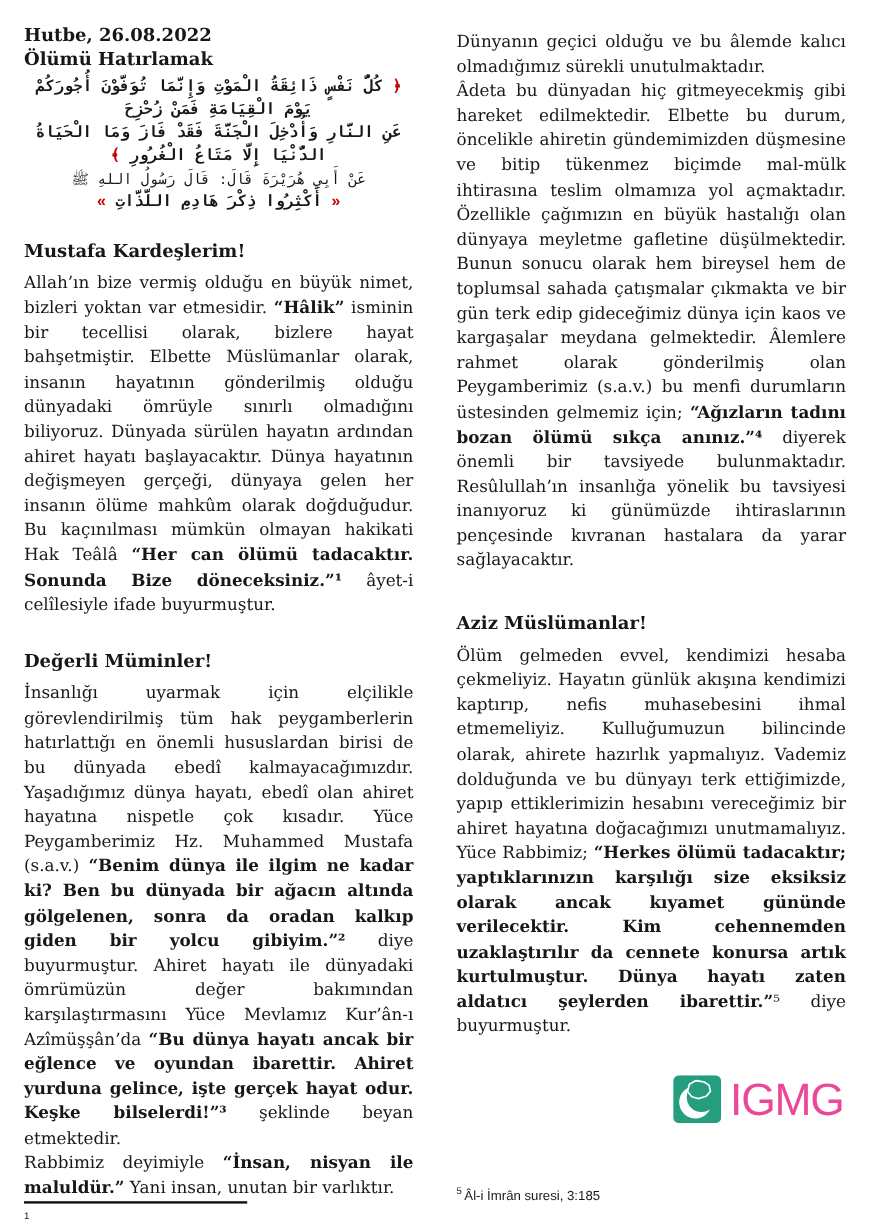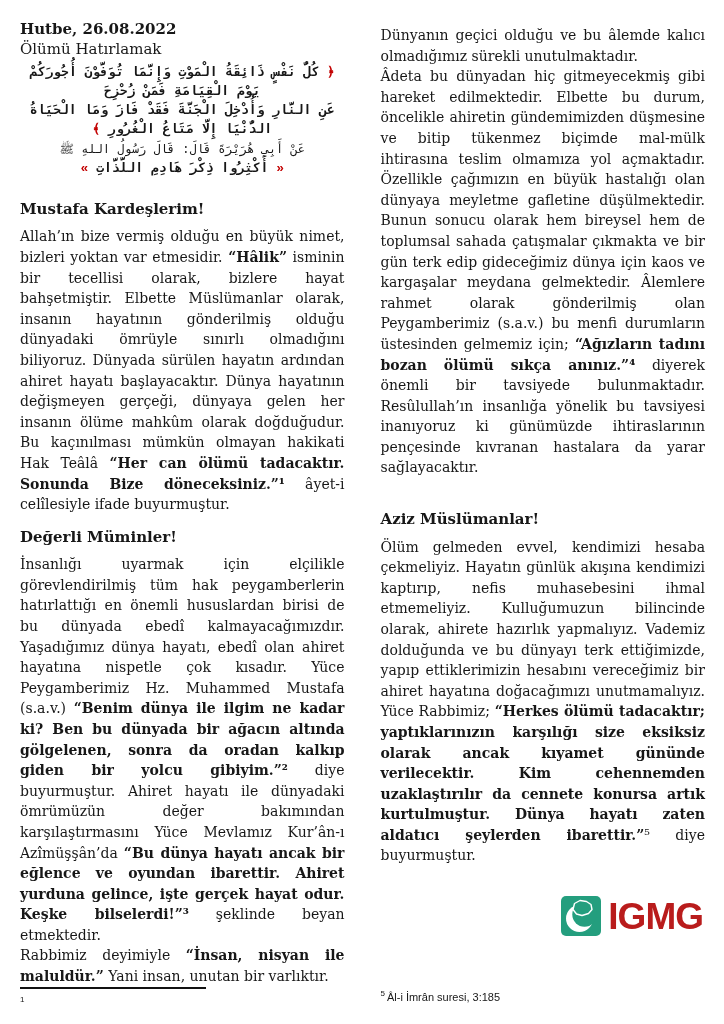--- a/index.html
+++ b/index.html
@@ -20,21 +20,21 @@
     padding:20px 19px 18px 20px;
     display:flex;
     gap:36px;
   }
   .col{
     width:333px;
     display:flex;
     flex-direction:column;
   }
   .hdr-date{font-size:15px;font-weight:bold;line-height:1.3;}
-  .hdr-title{font-size:15px;font-weight:normal;line-height:1.3;margin-bottom:3px;}
+  .hdr-title{font-size:15px;font-weight:bold;line-height:1.3;margin-bottom:3px;}
   .arabic{
     direction:rtl;
     text-align:center;
     font-family:Liberation Mono, monospace;
     margin:2px 0 8px 0;
   }
   .arabic .verse{
     font-size:13px;font-weight:bold;line-height:1.45;
   }
   .arabic .narration{
@@ -72,24 +72,24 @@
     margin-top:30px;
     display:flex;
     justify-content:flex-end;
     align-items:center;
     gap:7px;
     padding-right:2px;
   }
   .logo-icon{width:40px;height:40px;flex:0 0 auto;}
   .logo-text{
     font-family:"Liberation Sans","DejaVu Sans",sans-serif;
-    font-weight:700;
+    font-weight:400;
     font-size:37px;
     letter-spacing:-1px;
-    color:#b91c1c;
+    color:#ec4899;
     line-height:1;
     transform:scaleY(1.02);
   }
   .col2-pad{height:5px;}
 </style>
 </head>
 <body>
 
 <div class="page">
 
@@ -109,21 +109,21 @@
       <div class="hadith">
         <span class="red">«</span>
         <span>أَكْثِرُوا ذِكْرَ هَادِمِ اللَّذَّاتِ</span>
         <span class="red">»</span>
       </div>
     </div>
 
     <div class="h first">Mustafa Kardeşlerim!</div>
     <p class="body"><span>Allah’ın bize vermiş olduğu en büyük nimet, bizleri yoktan var etmesidir. </span><span class="b">“Hâlik”</span><span> isminin bir tecellisi olarak, bizlere hayat bahşetmiştir. Elbette Müslümanlar olarak, insanın hayatının gönderilmiş olduğu dünyadaki ömrüyle sınırlı olmadığını biliyoruz. Dünyada sürülen hayatın ardından ahiret hayatı başlayacaktır. Dünya hayatının değişmeyen gerçeği, dünyaya gelen her insanın ölüme mahkûm olarak doğduğudur. Bu kaçınılması mümkün olmayan hakikati Hak Teâlâ </span><span class="b">“Her can ölümü tadacaktır. Sonunda Bize döneceksiniz.”¹</span><span> âyet-i celîlesiyle ifade buyurmuştur.</span></p>
 
-    <div class="h" style="margin-top:13px">Değerli Müminler!</div>
+    <div class="h" style="margin-top:27px">Değerli Müminler!</div>
     <p class="body"><span>İnsanlığı uyarmak için elçilikle görevlendirilmiş tüm hak peygamberlerin hatırlattığı en önemli hususlardan birisi de bu dünyada ebedî kalmayacağımızdır. Yaşadığımız dünya hayatı, ebedî olan ahiret hayatına nispetle çok kısadır. Yüce Peygamberimiz Hz. Muhammed Mustafa (s.a.v.) </span><span class="b">“Benim dünya ile ilgim ne kadar ki? Ben bu dünyada bir ağacın altında gölgelenen, sonra da oradan kalkıp giden bir yolcu gibiyim.”²</span><span> diye buyurmuştur. Ahiret hayatı ile dünyadaki ömrümüzün değer bakımından karşılaştırmasını Yüce Mevlamız Kur’ân-ı Azîmüşşân’da </span><span class="b">“Bu dünya hayatı ancak bir eğlence ve oyundan ibarettir. Ahiret yurduna gelince, işte gerçek hayat odur. Keşke bilselerdi!”³</span><span> şeklinde beyan etmektedir.</span></p>
 
     <p class="body"><span>Rabbimiz deyimiyle </span><span class="b">“İnsan, nisyan ile maluldür.”</span><span> Yani insan, unutan bir varlıktır.</span></p>
 
     <div class="footnotes left-block">
       <span class="fn-rule-limit"></span>
       <div class="fn-item"><sup>1</sup></div>
 
     </div>
   </div>

